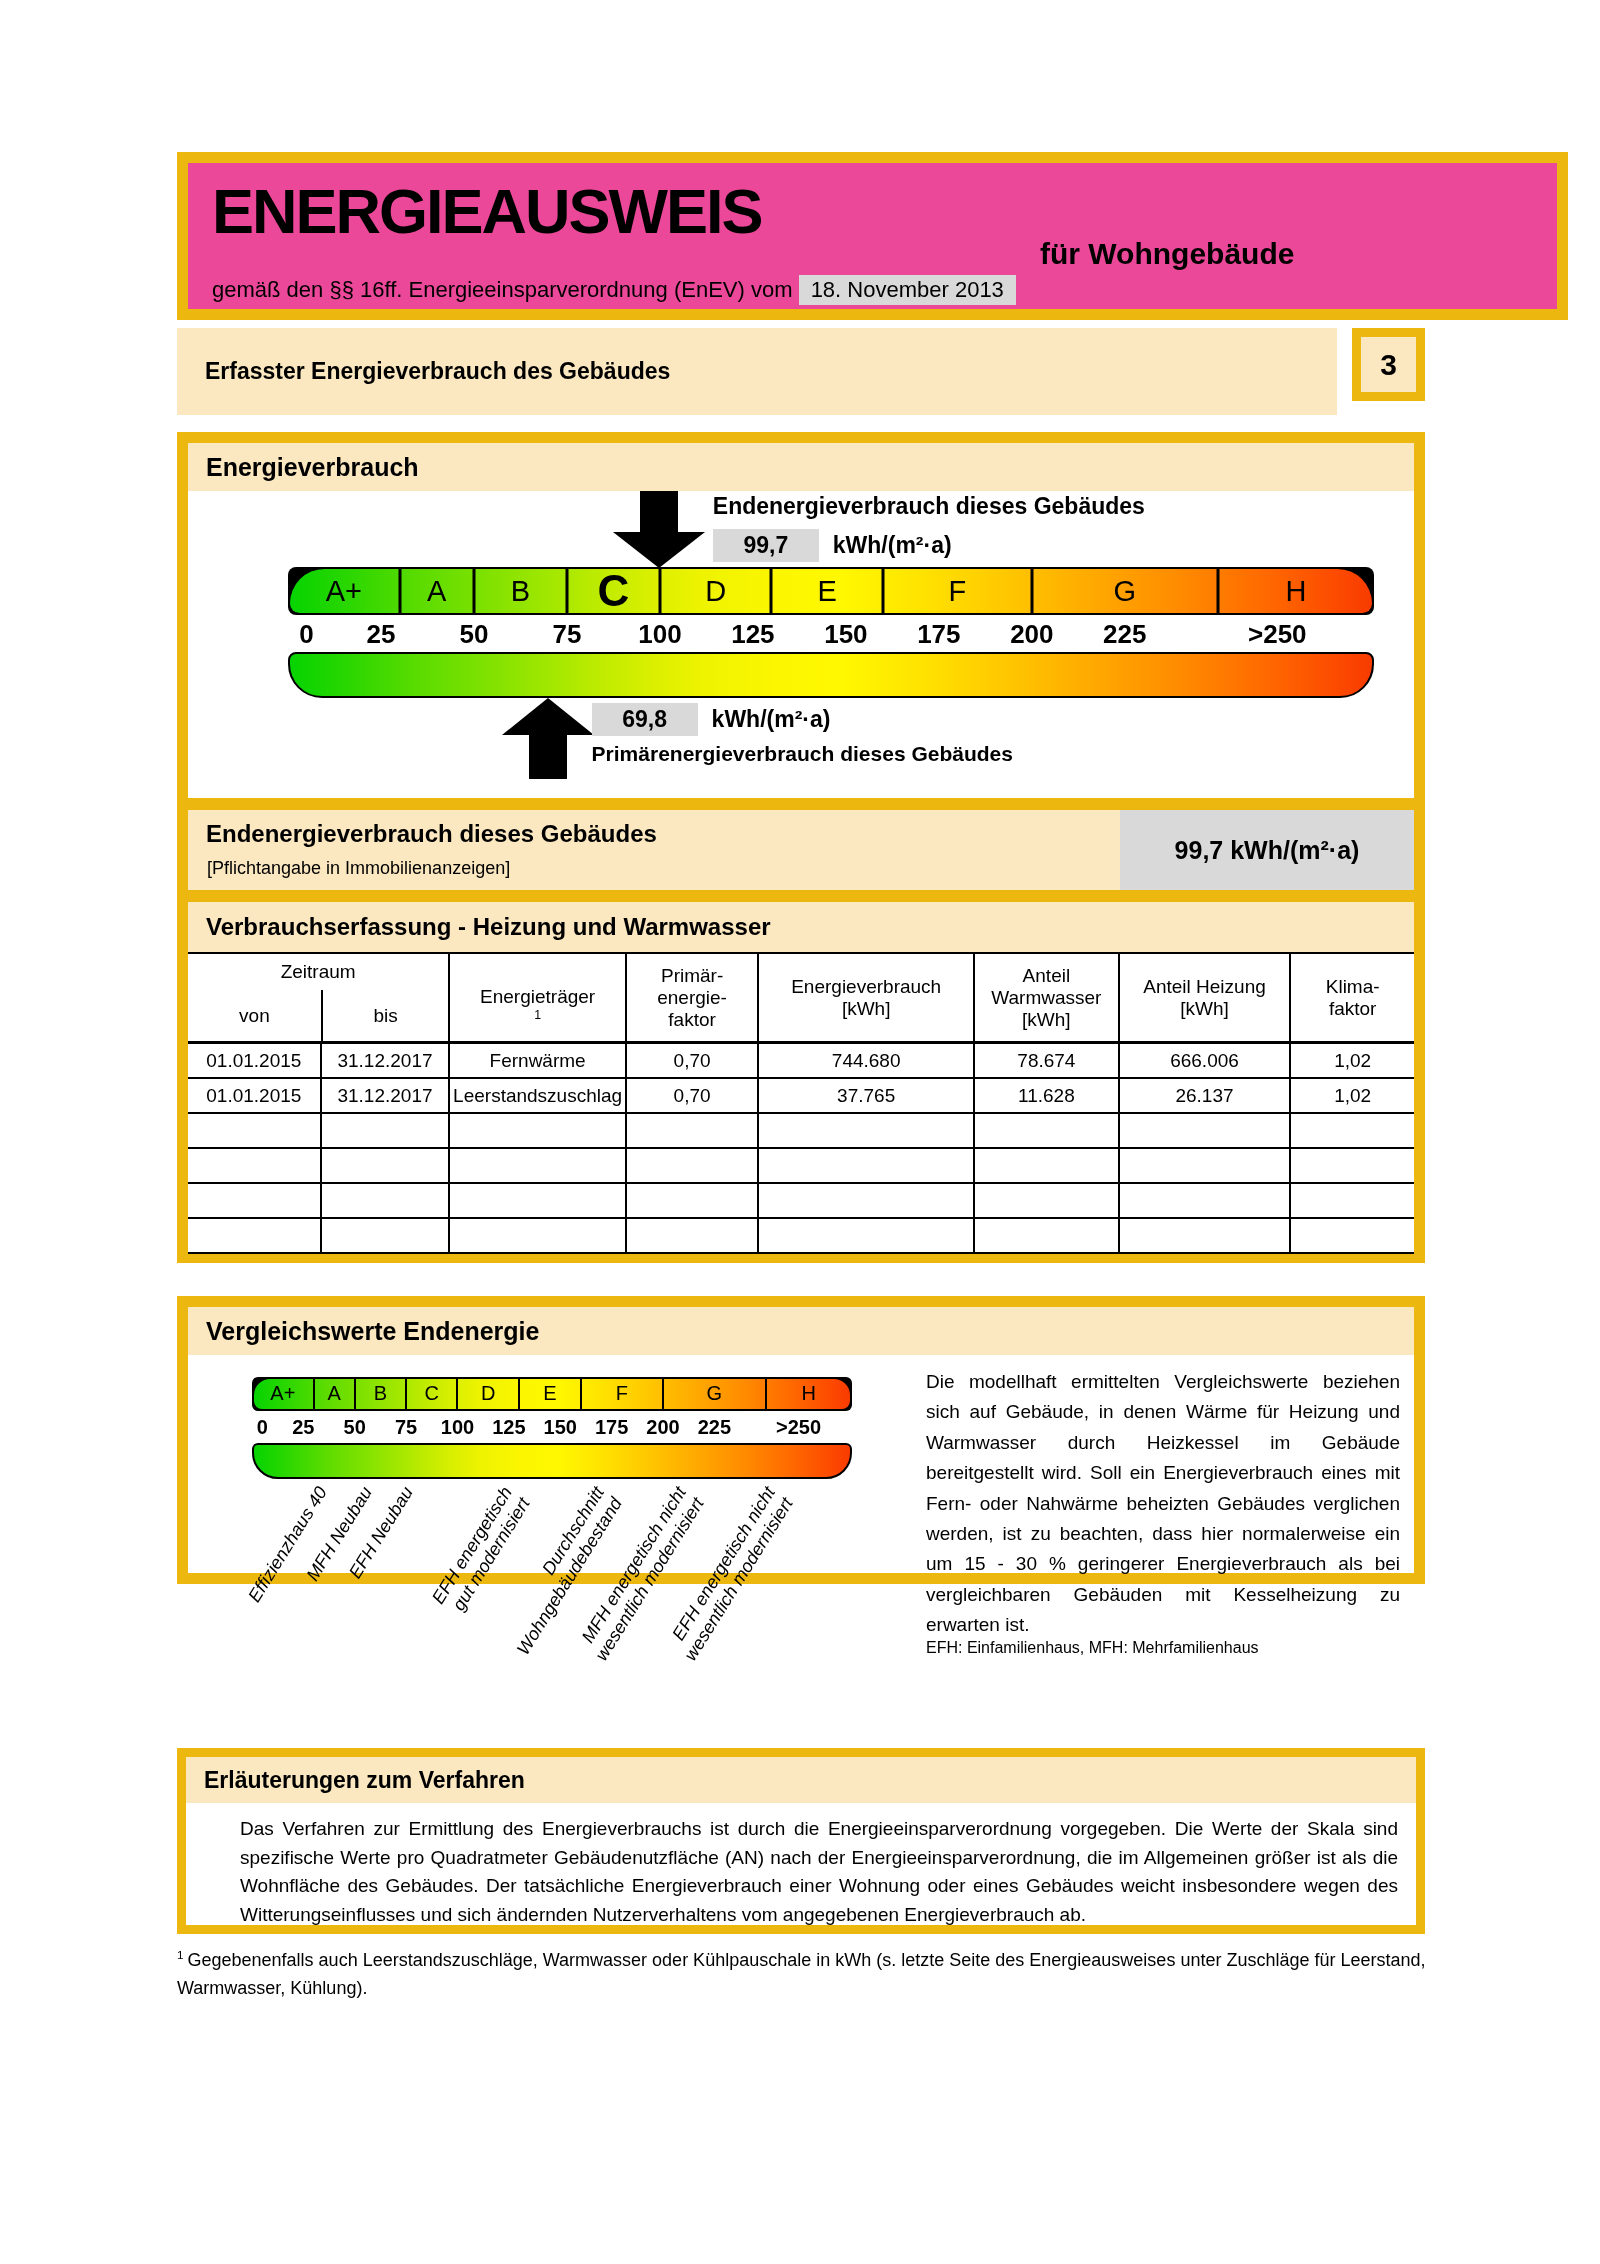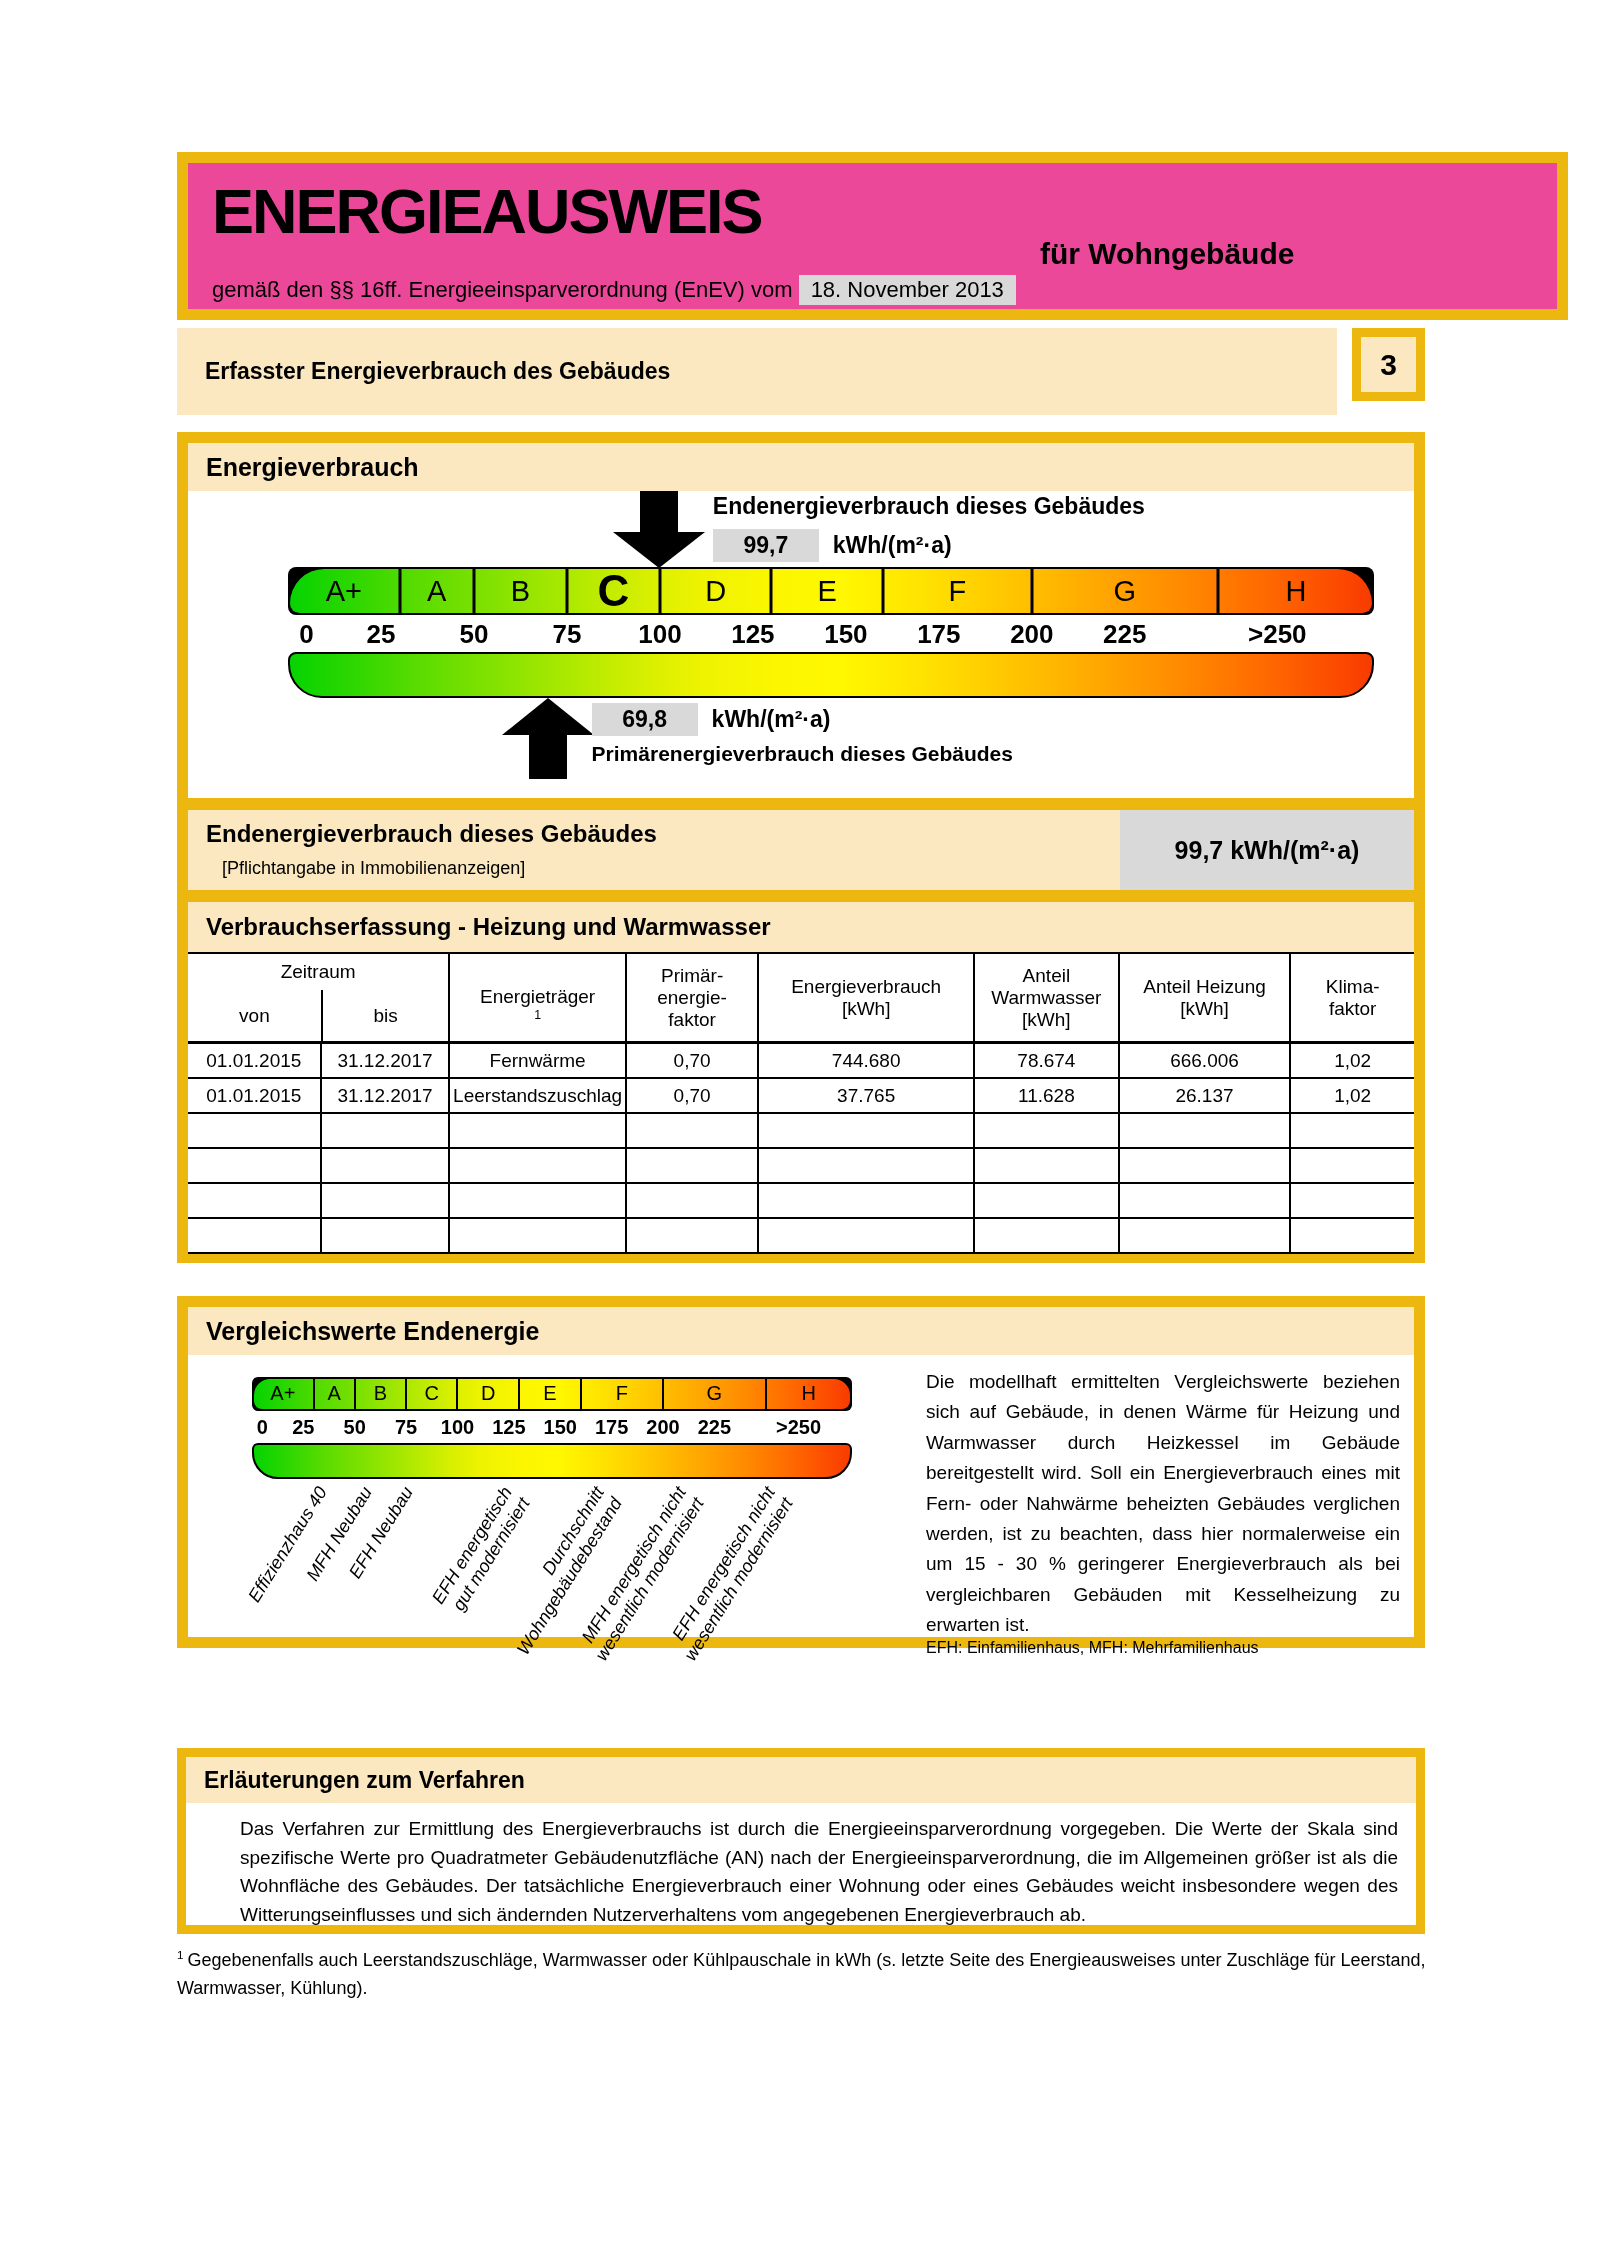--- a/index.html
+++ b/index.html
@@ -28,21 +28,21 @@
   .reg-value{background:var(--gray);padding:3px 14px;font-size:23px;}
   .page-box{left:1352px;top:328px;width:73px;height:73px;border:9px solid var(--gold);background:var(--beige);
             display:flex;align-items:center;justify-content:center;font-size:30px;font-weight:bold;}
 
   
   .gbox{left:177px;width:1248px;border:11px solid var(--gold);background:#fff;}
   .gbox .inner{position:relative;width:100%;height:100%;}
   .band-title{position:absolute;left:0;right:0;top:0;height:48px;background:var(--beige);
               display:flex;align-items:center;padding-left:18px;font-size:25px;font-weight:bold;}
   .box-energy{top:432px;height:831px;}
-  .box-compare{top:1296px;height:352px;}
+  .box-compare{top:1296px;height:288px;}
   .box-explain{top:1748px;height:186px;border-width:9px;}
   .box-explain .band-title{height:46px;font-size:23px;}
 
   
   .scalebox{position:absolute;left:100px;top:48px;width:1086px;height:307px;}
   .pos-group{position:absolute;width:0;}
   .grp-end{top:0;height:77px;}
   .grp-prim{top:207px;height:100px;}
   .arrow-down .stem{position:absolute;left:50%;transform:translateX(-50%);top:0;width:38px;height:41px;background:#000;}
   .arrow-down .head{position:absolute;left:50%;transform:translateX(-50%);top:41px;width:0;height:0;
@@ -66,21 +66,21 @@
   .ticks{position:absolute;left:0;right:0;top:127px;height:32px;}
   .tick{position:absolute;transform:translateX(-50%);font-weight:bold;font-size:26px;line-height:32px;}
   .gradbar{position:absolute;left:0;right:0;top:161px;height:46px;border:2px solid #000;
            border-radius:8px 8px 34px 34px;background:var(--grad);}
 
   
   .hr-gold{position:absolute;left:0;right:0;height:12px;background:var(--gold);}
   .hr1{top:355px;} .hr2{top:447px;}
   .ee-band{position:absolute;left:0;right:0;top:367px;height:80px;background:var(--beige);}
   .ee-title{position:absolute;left:18px;top:10px;font-size:24px;font-weight:bold;}
-  .ee-note{position:absolute;left:34px;top:48px;font-size:18px;}
+  .ee-note{position:absolute;left:19px;top:48px;font-size:18px;}
   .ee-value{position:absolute;right:0;top:0;width:294px;height:80px;background:var(--gray);
             display:flex;align-items:center;justify-content:center;font-size:25px;font-weight:bold;}
   .vc-band{position:absolute;left:0;right:0;top:459px;height:50px;background:var(--beige);
            display:flex;align-items:center;padding-left:18px;font-size:24px;font-weight:bold;}
 
   
   .ctable{position:absolute;left:0;right:0;top:509px;height:300px;border-top:2px solid #000;font-size:19px;}
   .trow{display:flex;border-bottom:2px solid #000;}
   .thead{height:90px;border-bottom:3px solid #000;}
   .tdata,.tempty{height:35px;}

